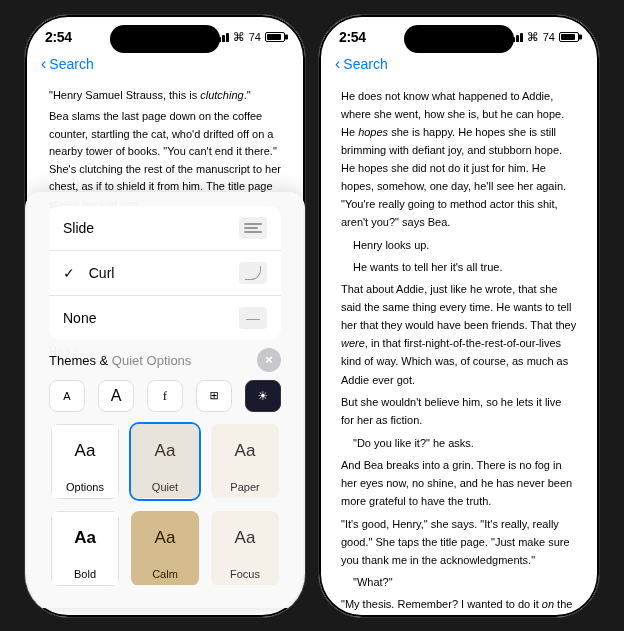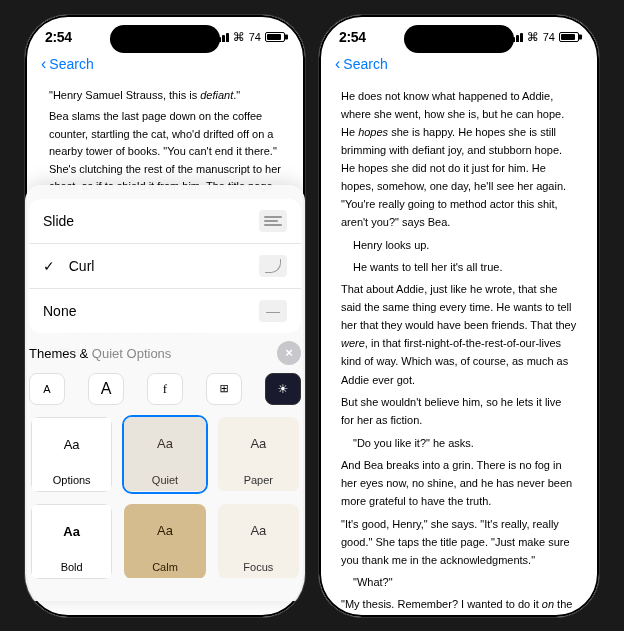--- a/index.html
+++ b/index.html
@@ -132,26 +132,26 @@
       text-indent: 16px;
     }
 
     .book-text p:first-child {
       text-indent: 0;
     }
 
     
     .overlay-panel {
       position: absolute;
-      bottom: 16px;
+      bottom: 9px;
       left: 0;
       right: 0;
       background: rgba(249, 249, 249, 0.97);
       border-radius: 16px 16px 0 0;
-      padding: 14px 4px 20px;
+      padding: 14px 24px 20px;
       box-shadow: 0 -2px 20px rgba(0,0,0,0.15);
       z-index: 30;
     }
 
     
     .transition-options {
       background: #fff;
       border-radius: 12px;
       margin-bottom: 8px;
       overflow: hidden;
@@ -265,21 +265,21 @@
 
     .theme-card.selected {
       border-color: #007AFF;
     }
 
     .theme-preview {
       height: 54px;
       display: flex;
       align-items: center;
       justify-content: center;
-      font-size: 13px;
+      font-size: 17px;
       font-weight: 500;
     }
 
     .theme-name {
       text-align: center;
       font-size: 11px;
       padding: 3px 0 5px;
     }
 
     
@@ -443,21 +443,21 @@
 
     <div class="nav-bar">
       <div class="nav-back">
         <span class="nav-back-chevron">‹</span>
         <span style="font-size:14px;color:#007AFF;">Search</span>
       </div>
     </div>
 
     <div class="book-content">
       <div class="book-text">
-        <p>"Henry Samuel Strauss, this is <em>defiant</em>."</p>
+        <p>"Henry Samuel Strauss, this is <em>clutching</em>."</p>
         <p style="text-indent:0">Bea slams the last page down on the coffee counter, startling the cat, who'd drifted off on a nearby tower of books. "You can't end it there." She's clutching the rest of the manuscript to her chest, as if to shield it from him. The title page stares back at him.</p>
         <p style="text-indent:0;font-style:italic;">The Invisible Life of Addie LaRue.</p>
         <p style="text-indent:0">"What happened to her? Did she really go with Luc? After all that?"</p>
         <p style="text-indent:12px">Henry shrugs. "I assume so."</p>
         <p style="text-indent:12px">"<em>You assume so?</em>"</p>
         <p style="text-indent:12px">The truth is, he doesn't know.</p>
         <p style="text-indent:0">He's s...</p>
       </div>
     </div>
 

